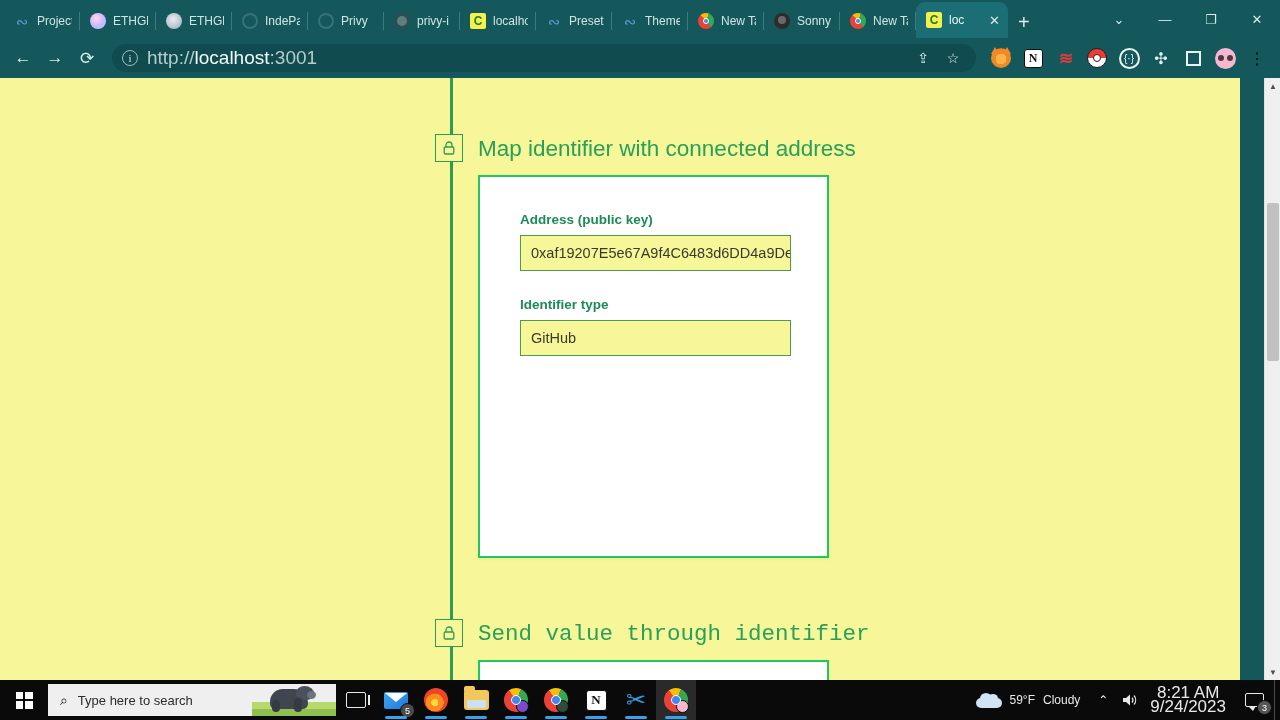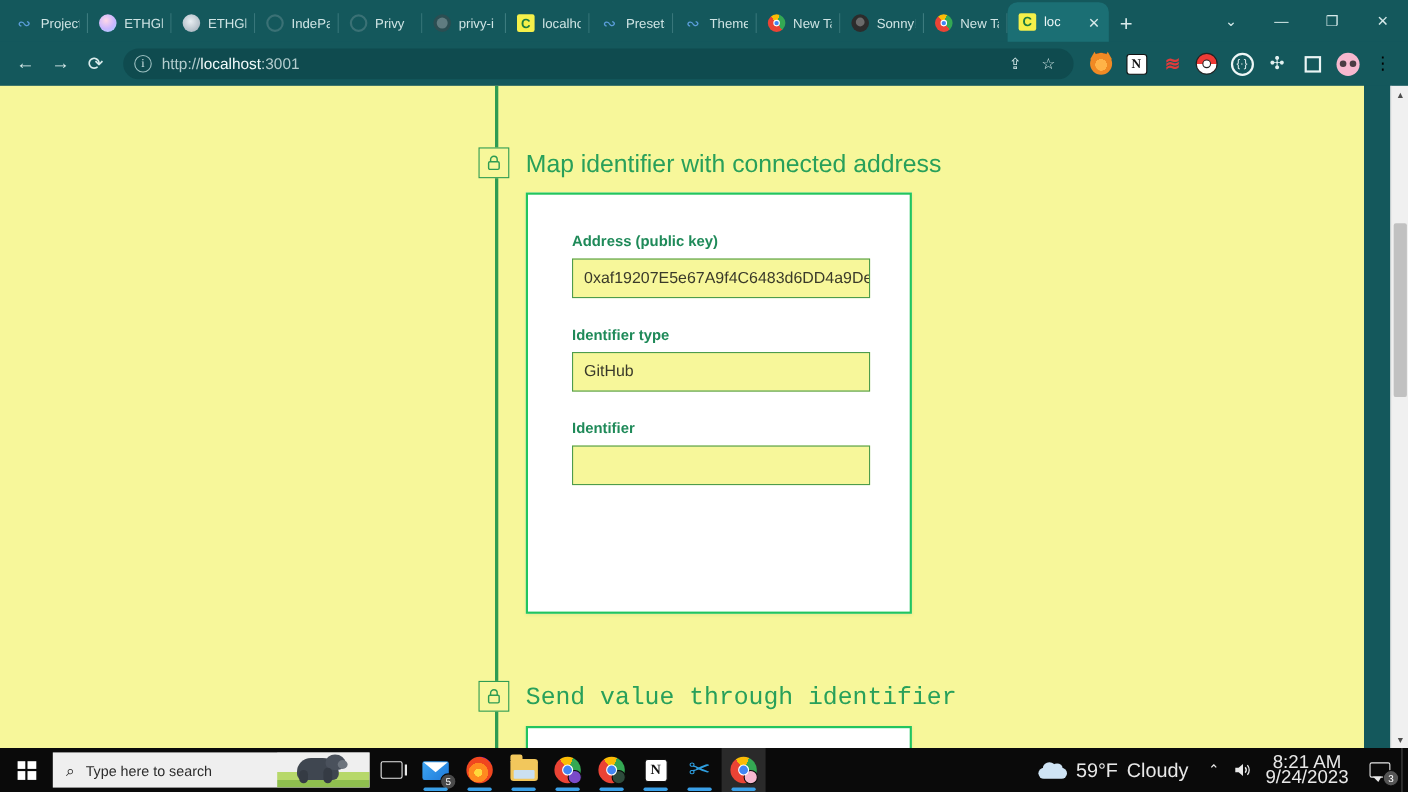--- a/index.html
+++ b/index.html
@@ -139,21 +139,21 @@
     min-width: 0;
   }
   .omni-info {
     width: 16px; height: 16px; border-radius: 50%;
     border: 1px solid #9dc0c1; color: #cfe3e3;
     font-size: 11px; line-height: 14px; text-align: center;
     flex: 0 0 16px; font-family: "Liberation Serif", serif;
   }
   .omni-url {
     margin-left: 9px;
-    font-size: 14px;
+    font-size: 19px;
     color: #b4cdce;
     white-space: nowrap; overflow: hidden;
   }
   .omni-url b { color: #f2fbfb; font-weight: 400; }
   .omni-actions { margin-left: auto; display: flex; gap: 4px; }
   .omni-ic {
     width: 26px; height: 26px;
     display: flex; align-items: center; justify-content: center;
     color: #d9ecec; font-size: 14px; cursor: pointer;
   }
@@ -468,21 +468,21 @@
   }
   .cloud {
     width: 26px; height: 16px; position: relative;
   }
   .cloud i {
     position: absolute; background: #cfe4f5; border-radius: 50%;
   }
   .cloud i:nth-child(1) { left: 0; bottom: 0; width: 26px; height: 10px; border-radius: 6px; }
   .cloud i:nth-child(2) { left: 4px; bottom: 4px; width: 12px; height: 11px; }
   .cloud i:nth-child(3) { left: 12px; bottom: 5px; width: 10px; height: 9px; }
-  .weather-txt { font-size: 18px; white-space: nowrap; }
+  .weather-txt { font-size: 12px; white-space: nowrap; }
   .tray-ic {
     width: 26px; height: 40px;
     display: flex; align-items: center; justify-content: center;
     font-size: 12px; cursor: pointer; color: #e8e8e8;
   }
   .clock {
     text-align: center; line-height: 14px;
     font-size: 17px; padding: 0 8px; cursor: pointer;
   }
   .notif {
@@ -642,24 +642,20 @@
           <div class="field-group" style="position:absolute; left:40px; top:35px;">
             <span class="field-label">Address (public key)</span>
             <div class="field-input">0xaf19207E5e67A9f4C6483d6DD4a9De3</div>
           </div>
 
           <div class="field-group" style="position:absolute; left:40px; top:120px;">
             <span class="field-label">Identifier type</span>
             <div class="field-input">GitHub</div>
           </div>
 
-          <div class="field-group" style="position:absolute; left:40px; top:205px;">
-            <span class="field-label">Identifier</span>
-            <div class="field-input"></div>
-          </div>
 
         </div>
       </div>
 
       <div class="section">
         <div class="lock-badge" style="left:435px; top:541px;">
           <svg width="14" height="16" viewBox="0 0 14 16" aria-hidden="true">
             <path d="M4 7V5a3 3 0 0 1 6 0v2" fill="none" stroke="#2e9c53" stroke-width="1.3"></path>
             <rect x="2.2" y="7" width="9.6" height="7" rx="1.2" fill="none" stroke="#2e9c53" stroke-width="1.3"></rect>
           </svg>

